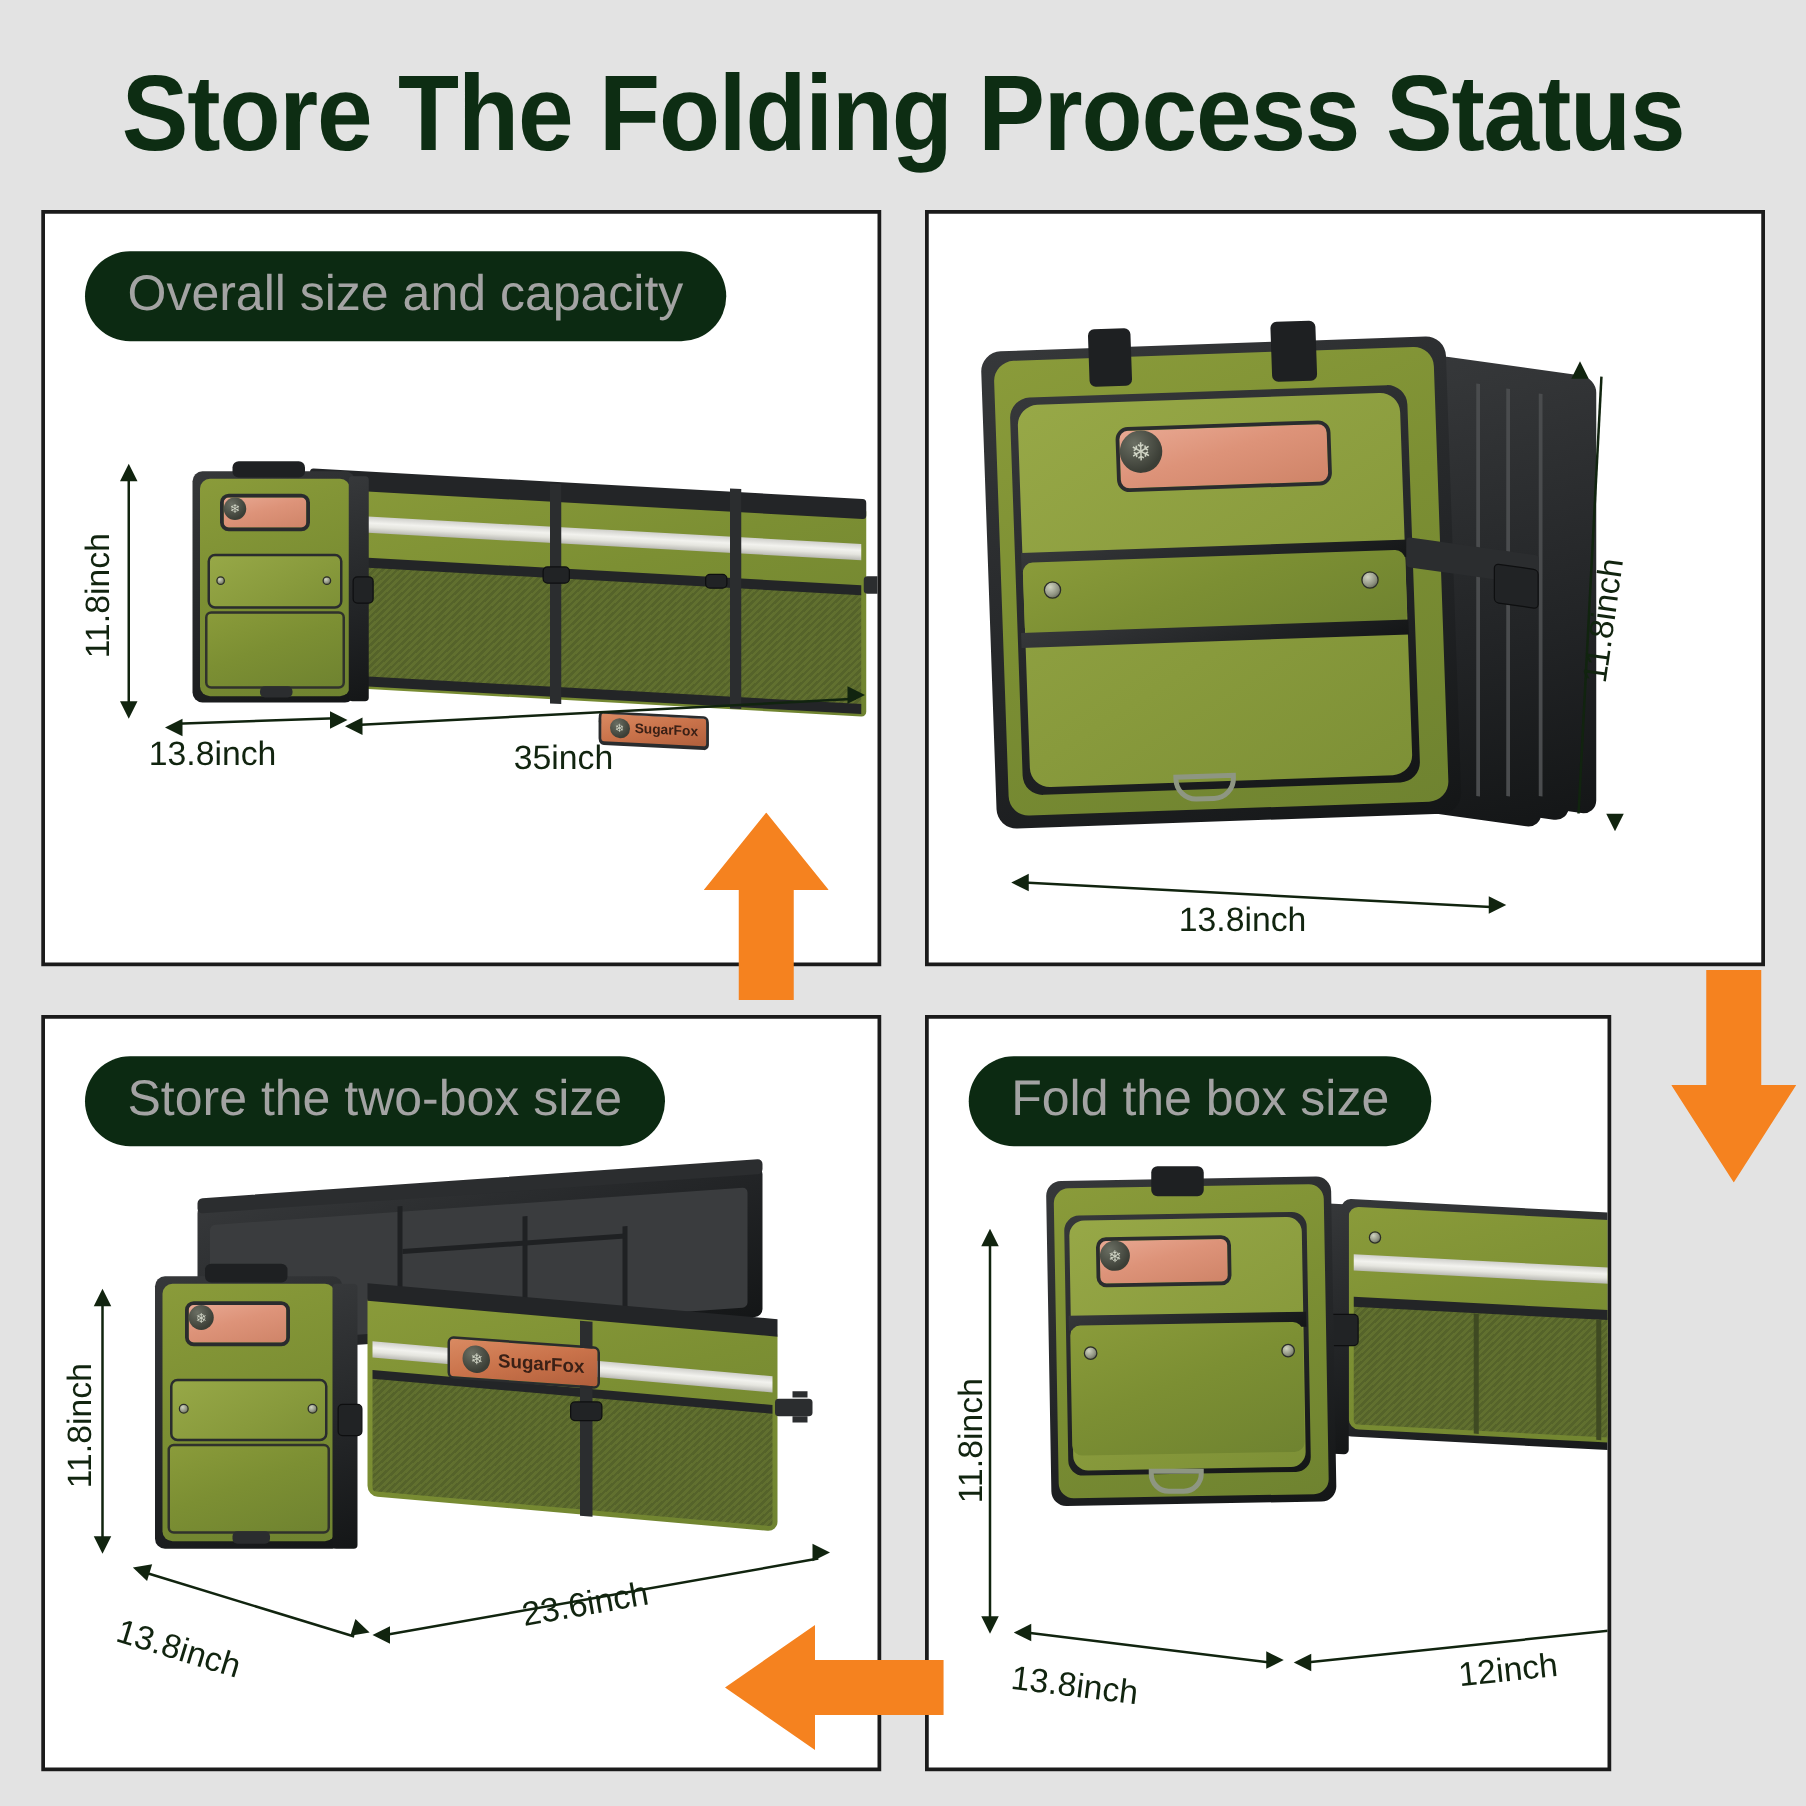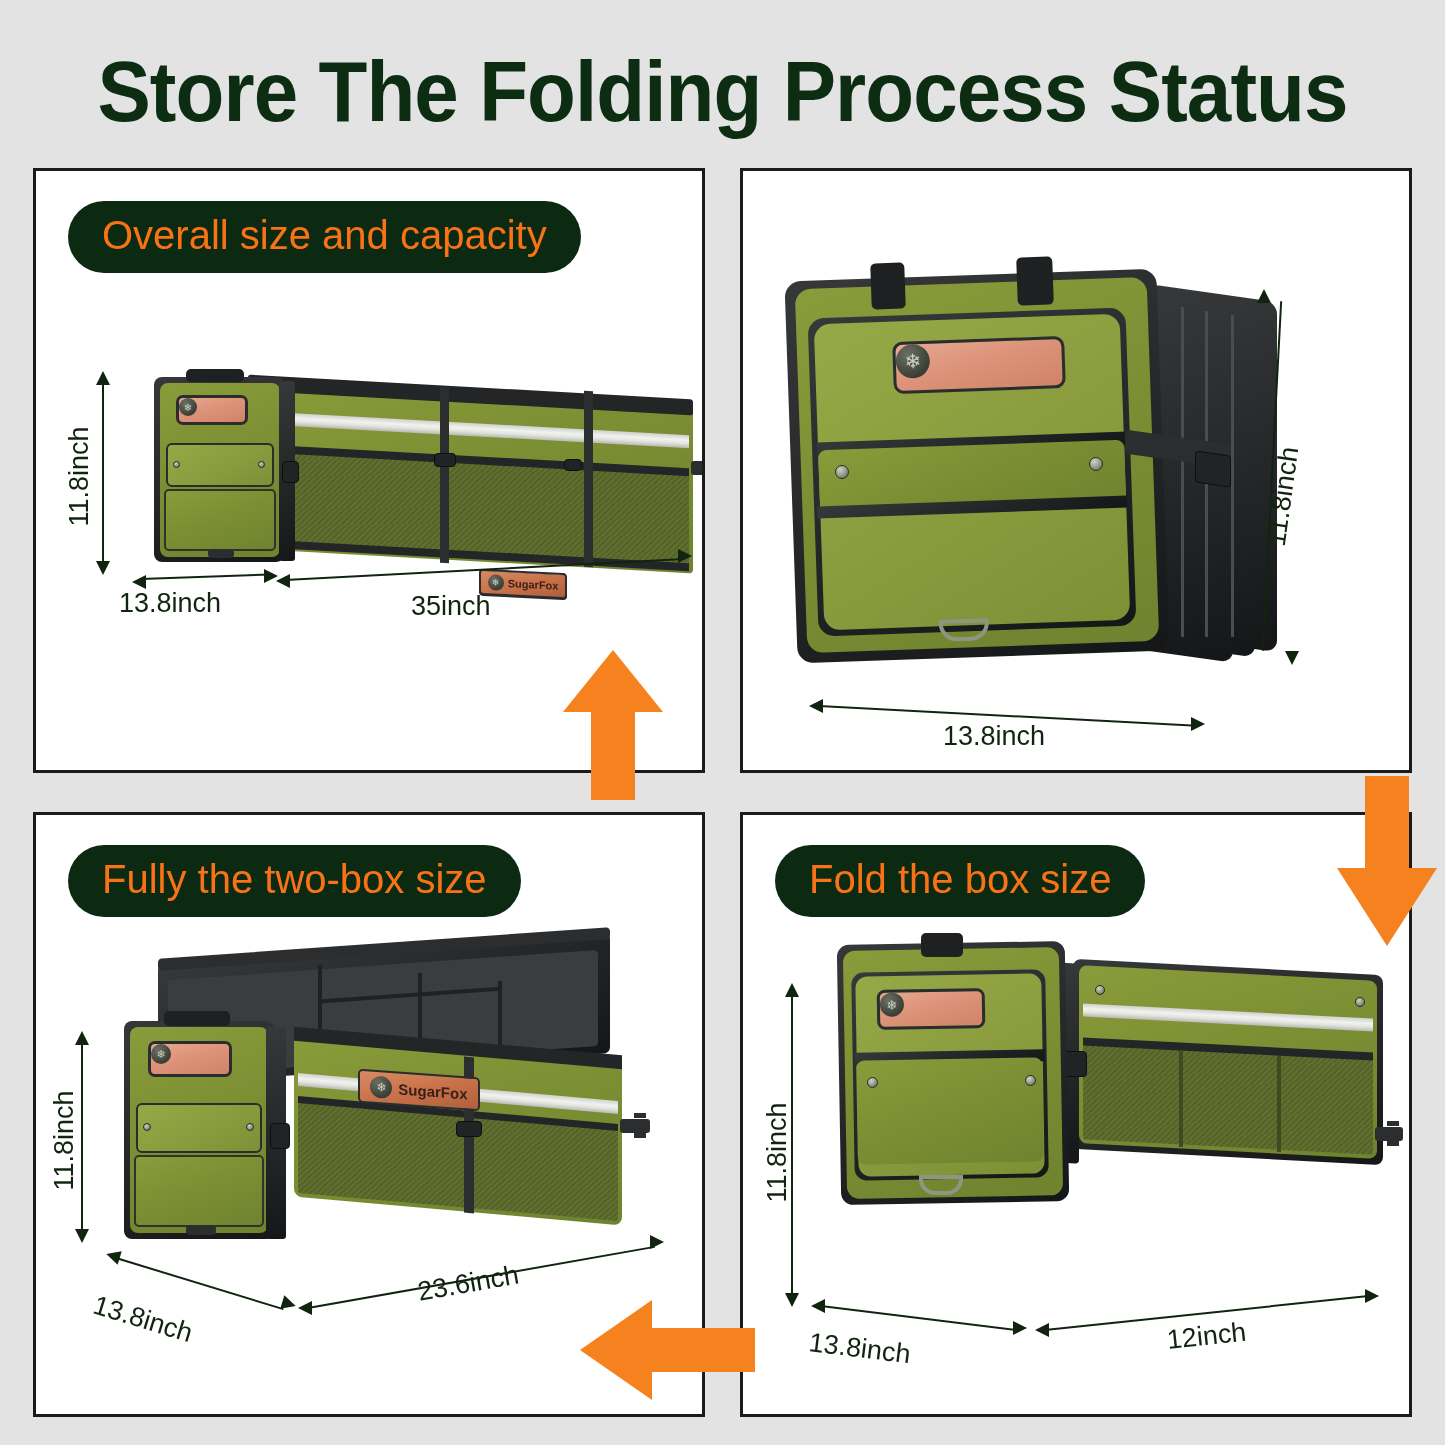--- a/index.html
+++ b/index.html
@@ -29,28 +29,28 @@
   
   .panel {
     position: absolute;
     background: #ffffff;
     border: 3px solid #1b1b1b;
     overflow: hidden;
   }
   #panel-1 { left: 33px;  top: 168px;  width: 672px; height: 605px; }
   #panel-2 { left: 740px; top: 168px;  width: 672px; height: 605px; }
   #panel-3 { left: 33px;  top: 812px;  width: 672px; height: 605px; }
-  #panel-4 { left: 740px; top: 812px;  width: 672px; height: 605px; }
+  #panel-4 { left: 740px; top: 812px;  width: 549px; height: 605px; }
 
   
   .pill {
     position: absolute;
     left: 32px; top: 30px;
     background: #0c2a12;
-    color: #f97316;
+    color: #a3a3a3;
     border-radius: 60px;
     padding: 13px 34px 17px 34px;
     font-size: 40px;
     font-family: "Liberation Sans", sans-serif;
     letter-spacing: 0px;
     white-space: nowrap;
     line-height: 1.05;
     z-index: 30;
   }
 
@@ -259,21 +259,21 @@
   <div class="arrowhead" style="left:542px; top:480px; border-left:7px solid transparent; border-right:7px solid transparent; border-top:14px solid #11240f;"></div>
   <div class="dim-label" style="left:490px; top:310px; transform:rotate(-82deg); transform-origin:center;">11.8inch</div>
 
   <div class="dim-line" style="left:76px; top:534px; width:378px; height:2px; transform:rotate(3deg);"></div>
   <div class="arrowhead" style="left:66px; top:528px; border-top:7px solid transparent; border-bottom:7px solid transparent; border-right:14px solid #11240f;"></div>
   <div class="arrowhead" style="left:448px; top:546px; border-top:7px solid transparent; border-bottom:7px solid transparent; border-left:14px solid #11240f;"></div>
   <div class="dim-label" style="left:200px; top:550px;">13.8inch</div>
 </div>
 
 <div class="panel" id="panel-3">
-  <div class="pill">Fully the two-box size</div>
+  <div class="pill">Store the two-box size</div>
 
   <div>
 
     <div class="art blk" style="left:122px; top:134px; width:452px; height:120px; border-radius:6px; transform:skewY(-4deg);"></div>
 
     <div class="art" style="left:132px; top:150px; width:430px; height:96px; background:#3a3c3e; transform:skewY(-4deg); border-radius:4px;"></div>
 
     <div class="art" style="left:282px; top:150px; width:4px; height:100px; background:#1f2123; transform:skewY(-4deg);"></div>
     <div class="art" style="left:382px; top:158px; width:4px; height:100px; background:#1f2123; transform:skewY(-4deg);"></div>
     <div class="art" style="left:462px; top:166px; width:4px; height:96px; background:#1f2123; transform:skewY(-4deg);"></div>

